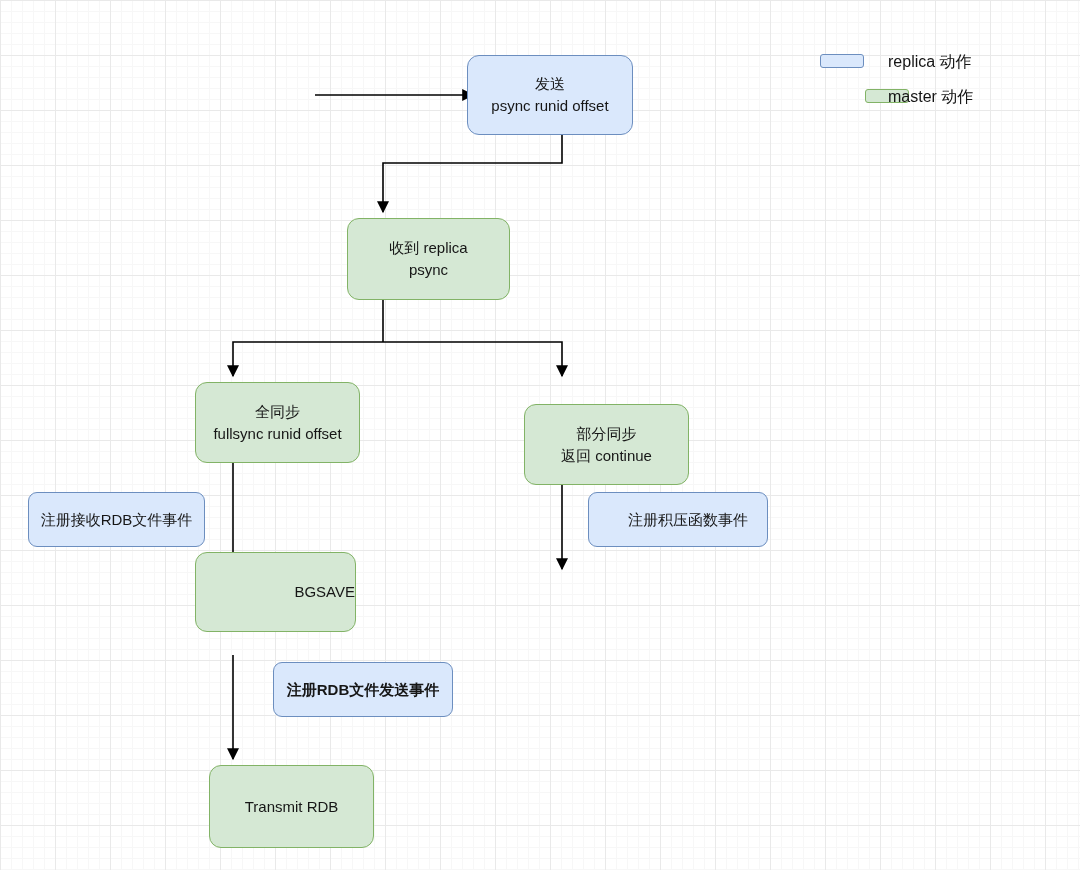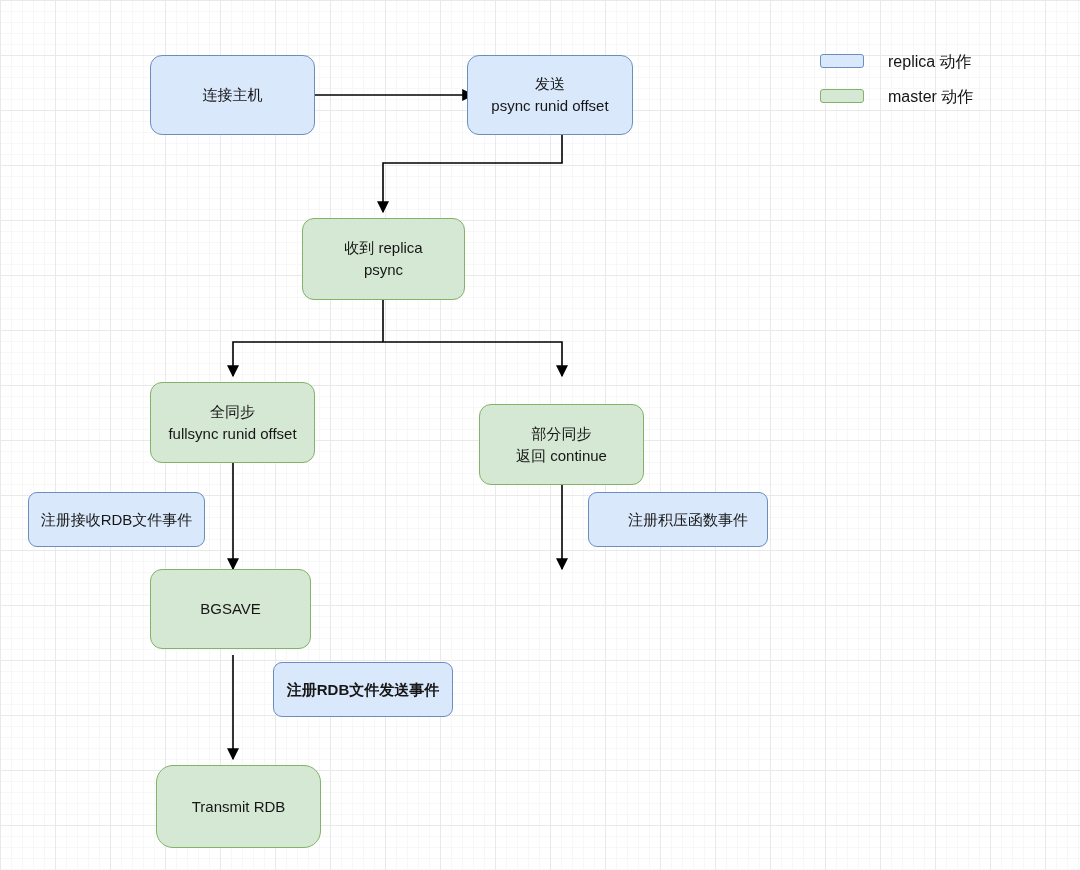--- a/index.html
+++ b/index.html
@@ -19,21 +19,21 @@
   .node {
     position:absolute;
     display:flex; flex-direction:column;
     align-items:center; justify-content:center;
     text-align:center;
     box-sizing:border-box;
     border-radius:12px;
     font-size:15px; line-height:1.45; color:#161616;
   }
   .replica { background:var(--replica-fill); border:1.5px solid var(--replica-border); }
-  .master  { background:var(--master-fill);  border:1.5px solid var(--master-border); }
+  .master  { background:var(--master-fill);  border:1.5px solid var(--master-border);margin-left:45px; }
   .label-node { border-radius:9px; font-size:15px; }
   .arrows { position:absolute; left:0; top:0; pointer-events:none; }
   .legend-swatch {
     position:absolute; width:44px; height:14px;
     border-radius:3px; box-sizing:border-box;
   }
   .legend-swatch.replica { border:1px solid var(--replica-border); }
   .legend-swatch.master  { border:1px solid var(--master-border); }
   .legend-label { position:absolute; font-size:16px; color:#141414; white-space:nowrap; }
 </style>
@@ -58,23 +58,20 @@
       <path d="M562,463 L562,569" marker-end="url(#ah)"></path>
       <path d="M233,655 L233,759" marker-end="url(#ah)"></path>
     </g>
   </svg>
 
   <div class="legend-swatch replica" style="left:820px;top:54px;background:var(--replica-fill);"></div>
   <div class="legend-label" style="left:888px;top:52px;">replica 动作</div>
   <div class="legend-swatch master" style="left:820px;top:89px;background:var(--master-fill);"></div>
   <div class="legend-label" style="left:888px;top:87px;">master 动作</div>
 
-  <div class="node replica" style="left:150px;top:55px;width:165px;height:80px;">
-    <div>连接主机</div>
-  </div>
 
   <div class="node replica" style="left:467px;top:55px;width:166px;height:80px;">
     <div>发送</div>
     <div>psync runid offset</div>
   </div>
 
   <div class="node master" style="left:302px;top:218px;width:163px;height:82px;">
     <div>收到 replica</div>
     <div>psync</div>
   </div>
@@ -90,26 +87,26 @@
   </div>
 
   <div class="node replica label-node" style="left:28px;top:492px;width:177px;height:55px;align-items:center;">
     <div>注册接收RDB文件事件</div>
   </div>
 
   <div class="node replica label-node" style="left:588px;top:492px;width:180px;height:55px;padding-left:20px;">
     <div>注册积压函数事件</div>
   </div>
 
-  <div class="node master" style="left:150px;top:569px;width:161px;height:80px;">
+  <div class="node master" style="left:150px;top:552px;width:161px;height:80px;align-items:flex-end;">
     <div>BGSAVE</div>
   </div>
 
 
   <div class="node replica label-node" style="left:273px;top:662px;width:180px;height:55px;font-weight:bold;">
     <div>注册RDB文件发送事件</div>
   </div>
 
-  <div class="node master" style="left:156px;top:765px;width:165px;height:83px;border-radius:17px;">
+  <div class="node master" style="left:164px;top:765px;width:165px;height:83px;">
     <div>Transmit RDB</div>
   </div>
 
 </div>
 
 </body></html>

